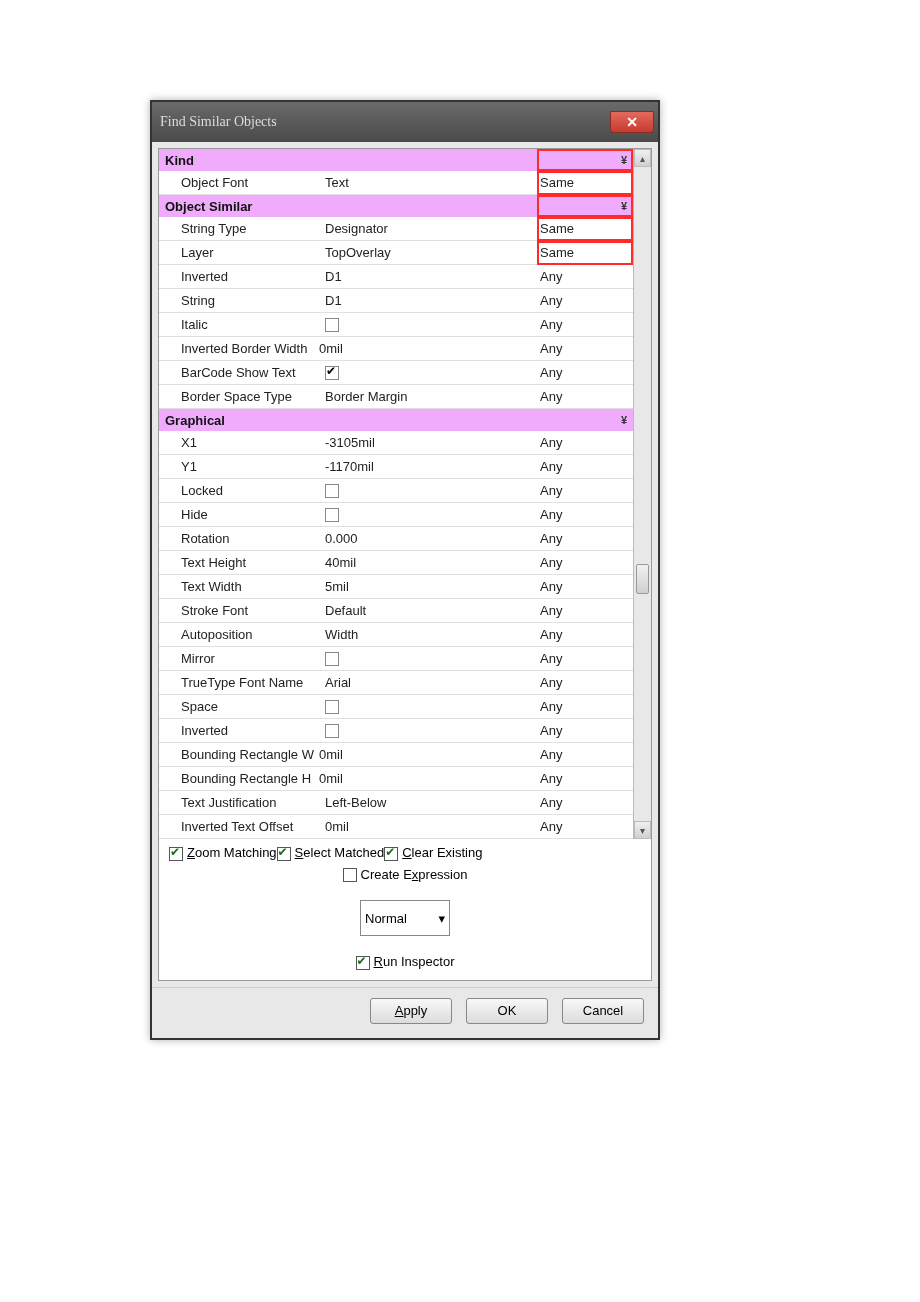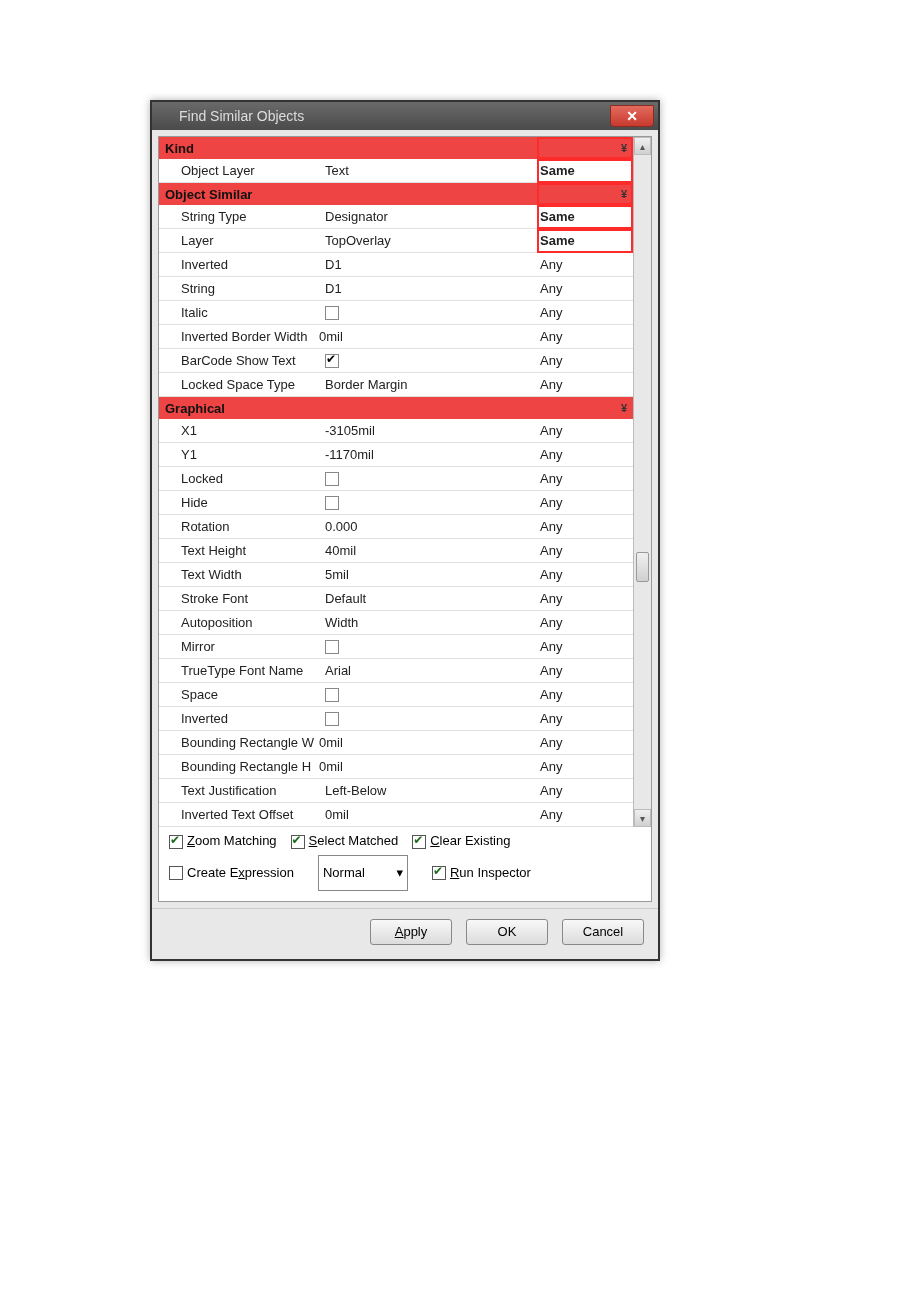--- a/index.html
+++ b/index.html
@@ -10,27 +10,28 @@
     color: #000;
     padding: 100px 150px;
   }
   .dialog {
     width: 510px;
     border: 2px solid #333;
     background: #e8e8e8;
     box-shadow: 0 0 8px rgba(0,0,0,0.3);
   }
   .titlebar {
-    height: 28px;
+    height: 40px;
     background: linear-gradient(to bottom, #6a6a6a, #4a4a4a);
     display: flex;
     align-items: center;
     justify-content: space-between;
-    padding-left: 27px;
+    padding-left: 8px;
     color: #ddd;
+    font-family: Liberation Serif, serif;
   }
   .titlebar .title { font-size: 14px; }
   .close-btn {
     width: 44px;
     height: 22px;
     background: linear-gradient(to bottom, #e46a5e, #c83a2e);
     border: 1px solid #8a2e24;
     border-radius: 0 0 4px 4px;
     margin-right: 4px;
     display: flex;
@@ -65,21 +66,21 @@
     display:flex;align-items:center;justify-content:center;
     font-size:10px;color:#555;
   }
   .scroll-thumb {
     position:absolute; left:2px; right:2px;
     height: 30px; top: 415px;
     background: linear-gradient(to bottom,#f0f0f0,#d0d0d0);
     border:1px solid #999; border-radius:2px;
   }
   .section-header {
-    background: #ef4444;
+    background: #f0abfc;
     color: #111;
     font-weight: bold;
     height: 22px;
     display: flex;
     align-items: center;
     padding-left: 6px;
     font-size: 13px;
     position: relative;
   }
   .section-header .chev {
@@ -102,26 +103,26 @@
     border:1px solid #888; background:#fff;
     position:relative; vertical-align:middle;
   }
   .cb.checked::after {
     content:"✔"; position:absolute; left:0; top:-3px;
     font-size:12px; color:#000;
   }
   .footer-opts {
     padding: 6px 10px 2px 10px;
     font-size: 13px;
-    display:flex; gap:14px; align-items:center;
+    display:flex; align-items:center;
   }
   .footer-opts2 {
     padding: 4px 10px 10px 10px;
     font-size: 13px;
-    display:flex; gap:24px; align-items:center;
+    display:flex; gap:18px; align-items:center;flex-direction:column;
   }
   .wcb {
     display:inline-block; width:14px; height:14px;
     border:1px solid #555; background:#fff;
     position:relative; vertical-align:middle; margin-right:4px;
   }
   .wcb.checked::after {
     content:"✔"; position:absolute; left:0; top:-3px;
     font-size:12px; color:#1a6b1a;
   }
@@ -146,21 +147,21 @@
     font-size:13px;
   }
   .watermark {
     position:absolute; pointer-events:none;
     font-size:42px; color:rgba(180,180,180,0.45);
     font-weight:300; letter-spacing:1px;
     left: 175px; top: 522px;
     font-family: Arial, sans-serif;
   }
   .dialog-wrap { position:relative; }
-  .match-wrap { height:100%; display:flex; align-items:center;font-weight:bold; }
+  .match-wrap { height:100%; display:flex; align-items:center; }
   .section-row-wrap { position:relative; }
   .red-box-match {
     position:absolute; top:0; bottom:0;
     width: 96px; right:0;
     border:2px solid #ff2a2a;
     pointer-events:none;
   }
 </style>
 </head>
 <body>
@@ -181,21 +182,21 @@
 
       <div class="section-row-wrap">
         <div class="section-header">
           <span>Kind</span>
           <span class="chev">¥</span>
         </div>
         <div class="red-box-match"></div>
       </div>
       <div class="section-row-wrap">
         <div class="row">
-          <div class="name">Object Layer</div>
+          <div class="name">Object Font</div>
           <div class="val">Text</div>
           <div class="match-wrap">
                   <div class="match">Same</div>
                 </div>
         </div>
         <div class="red-box-match"></div>
       </div>
 
       <div class="section-row-wrap">
         <div class="section-header">
@@ -244,21 +245,21 @@
         <div class="name" style="overflow:hidden;white-space:nowrap;">Inverted Border Width</div>
         <div class="val" style="margin-left:-6px;">0mil</div>
         <div class="match">Any</div>
       </div>
       <div class="row">
         <div class="name">BarCode Show Text</div>
         <div class="val"><span class="cb checked"></span></div>
         <div class="match">Any</div>
       </div>
       <div class="row">
-        <div class="name">Locked Space Type</div>
+        <div class="name">Border Space Type</div>
         <div class="val">Border Margin</div>
         <div class="match">Any</div>
       </div>
 
       <div class="section-header">
         <span>Graphical</span>
         <span class="chev">¥</span>
       </div>
       <div class="row">
         <div class="name">X1</div>

